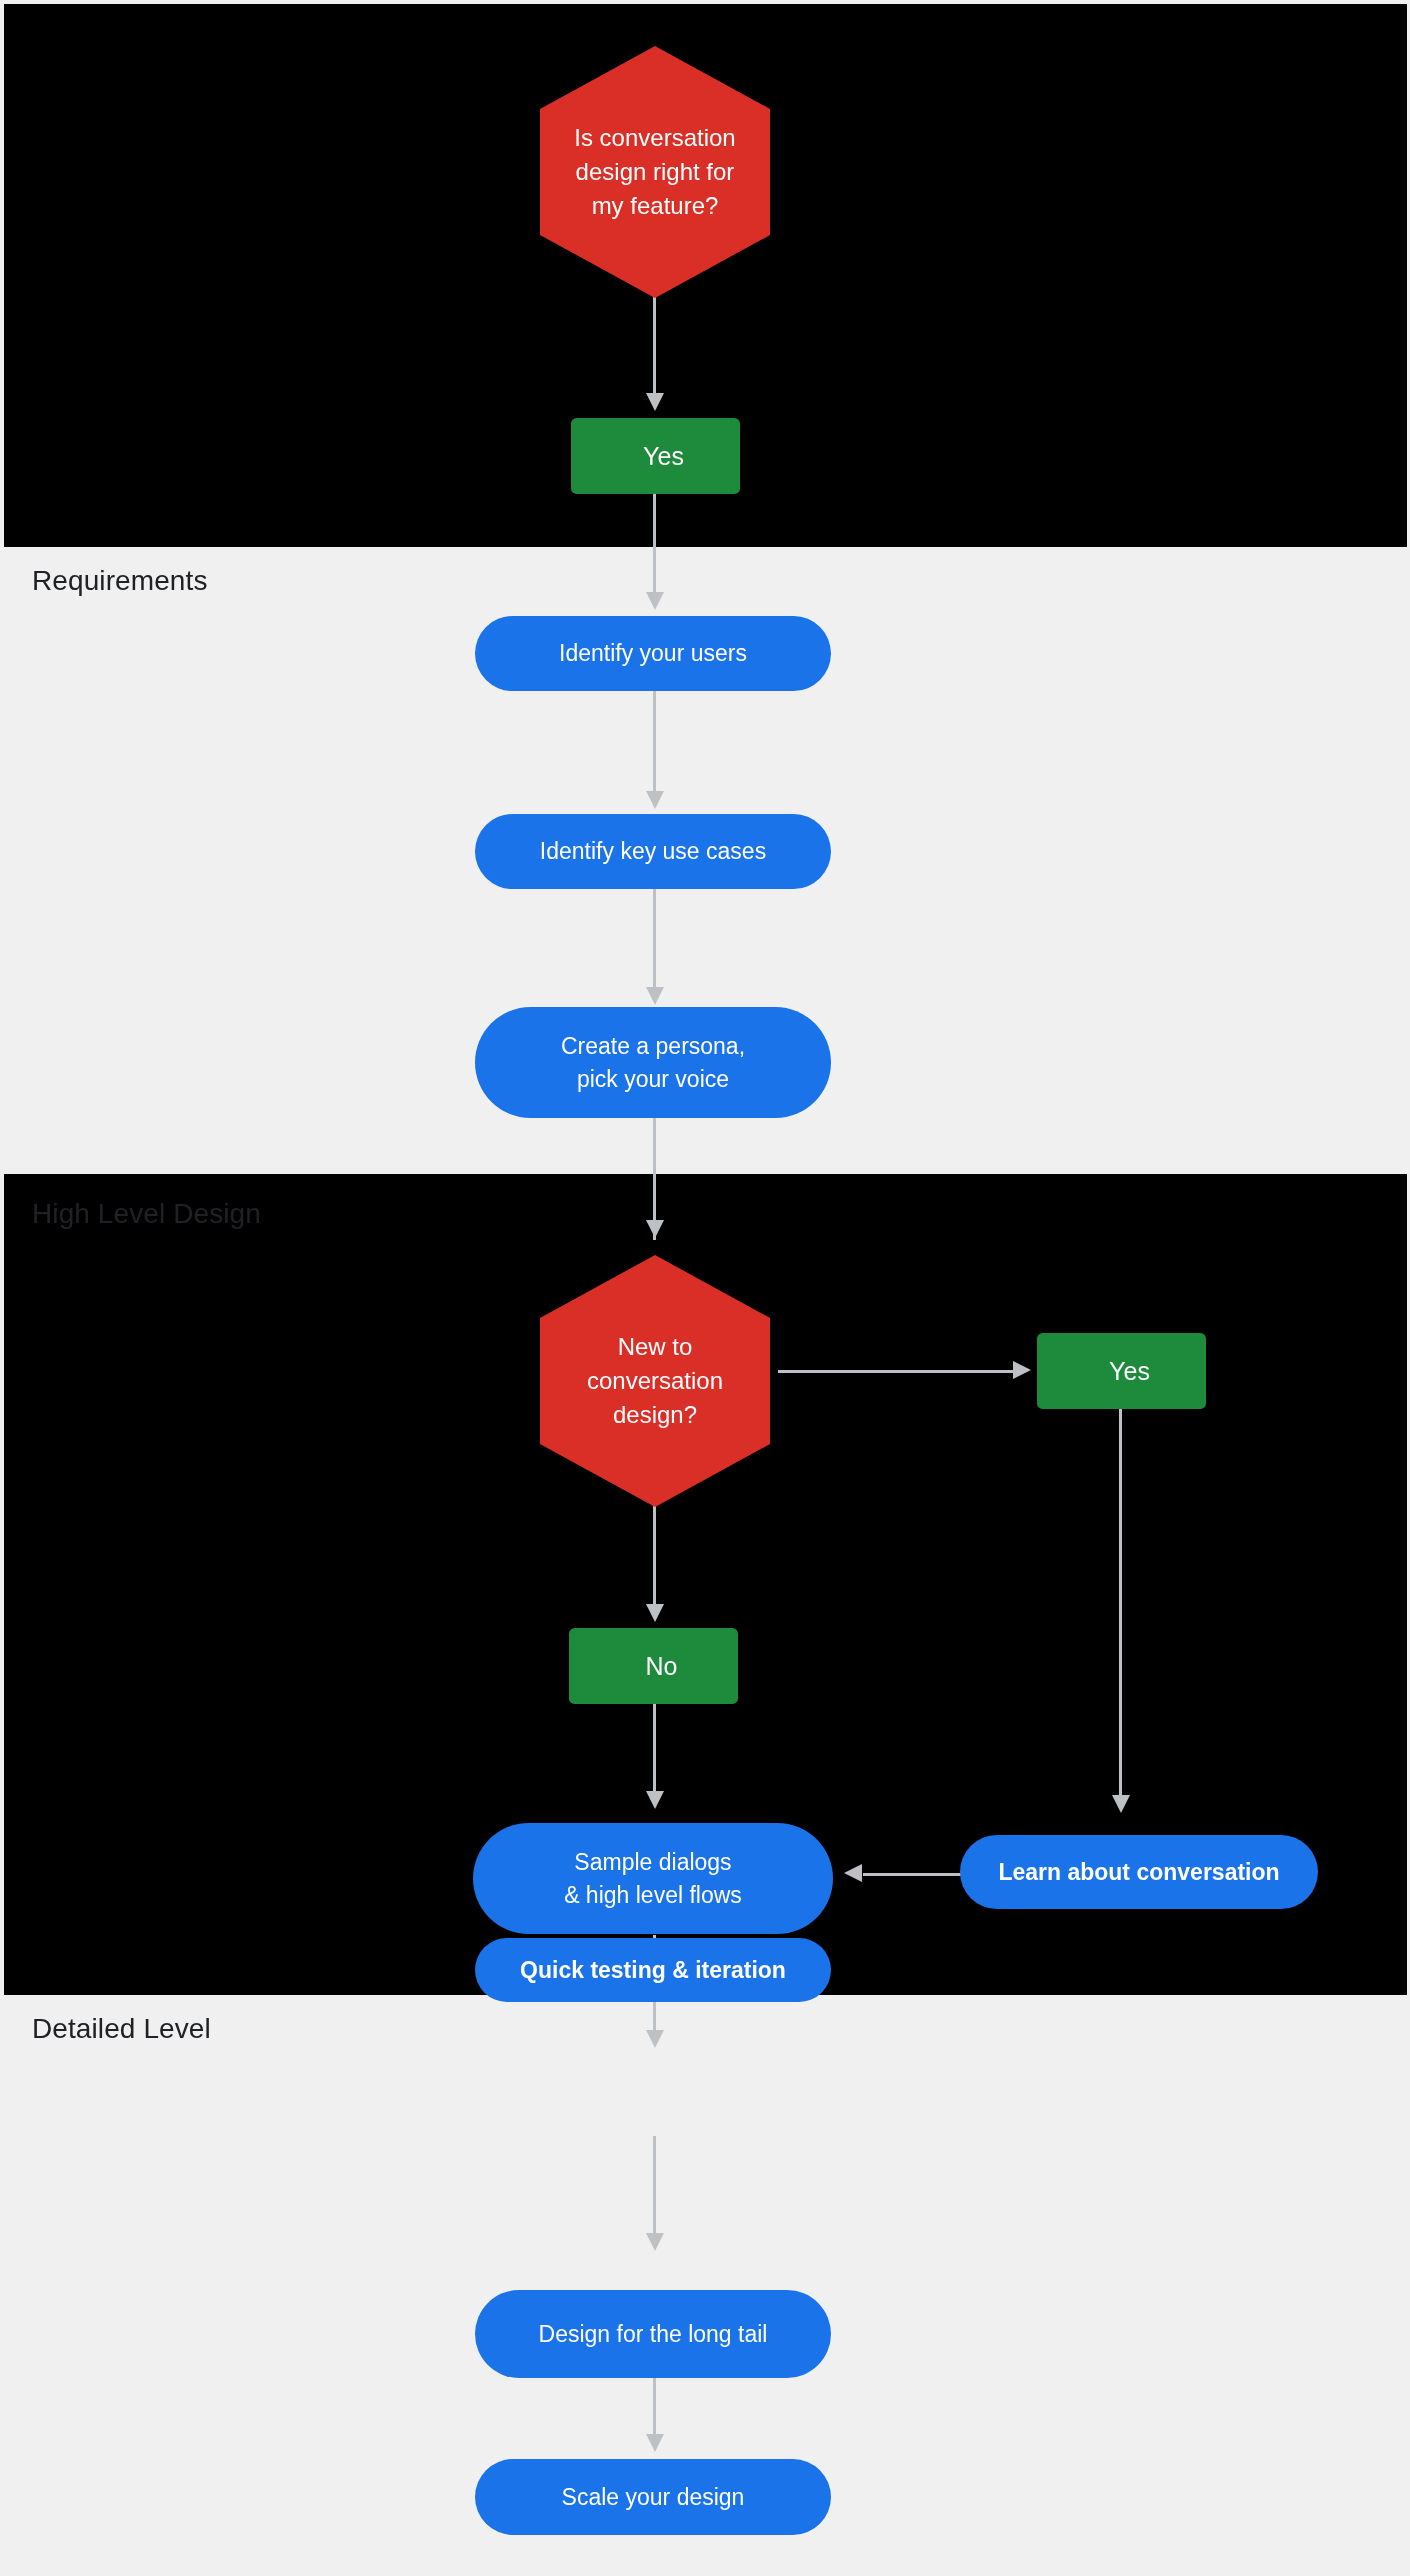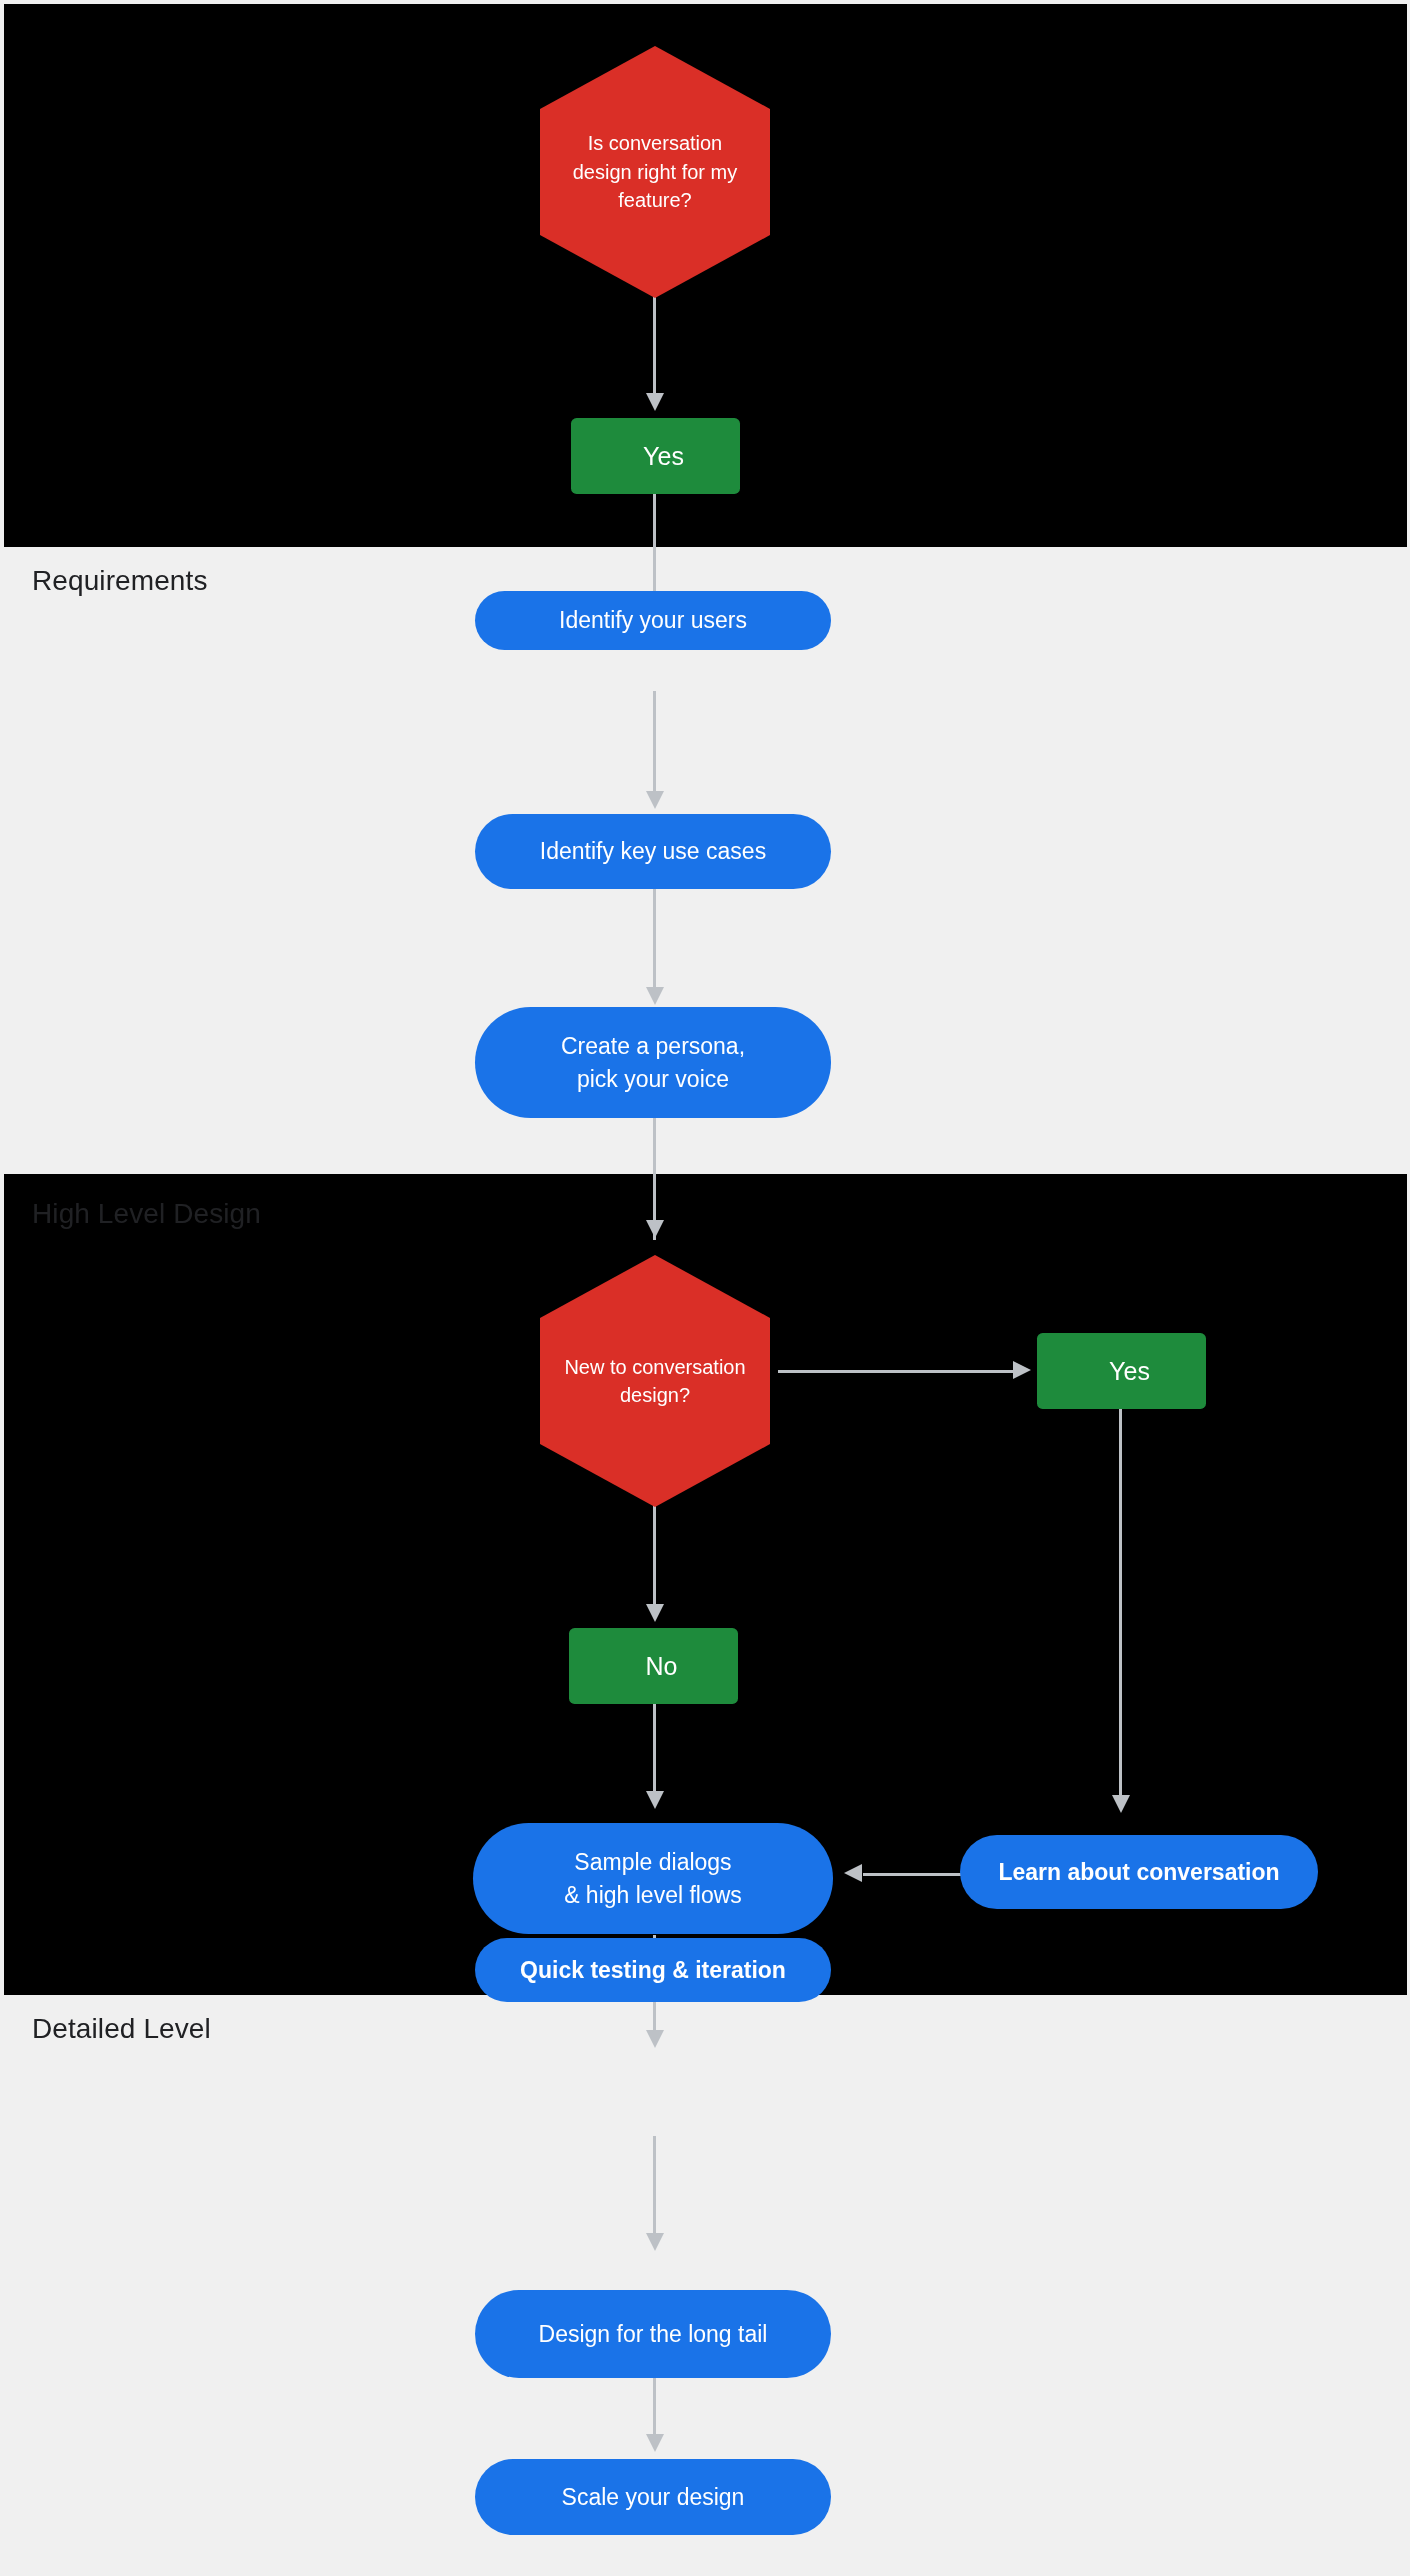--- a/index.html
+++ b/index.html
@@ -66,21 +66,21 @@
     display: flex;
     align-items: center;
     justify-content: center;
     text-align: center;
     color: #ffffff;
     box-sizing: border-box;
   }
   .hexagon {
     background: #da2f27;
     clip-path: polygon(50% 0%, 100% 25%, 100% 75%, 50% 100%, 0% 75%, 0% 25%);
-    font-size: 20px;
+    font-size: 24px;
     line-height: 1.42;
     font-weight: 500;
     padding: 0 24px;
   }
   .rect-green {
     background: #1e8b3c;
     border-radius: 5.6px;
     font-size: 25px;
     font-weight: 500;
     padding-left: 16px;
@@ -145,21 +145,21 @@
   <div class="conn conn-v" style="left:653px; top:2136px; height:102px;"></div>
   <div class="arrowhead arrow-down" style="left:646px; top:2233px;"></div>
 
   <div class="conn conn-v" style="left:653px; top:2338px; height:102px;"></div>
   <div class="arrowhead arrow-down" style="left:646px; top:2434px;"></div>
 
   <div class="node hexagon" style="left:540px; top:46px; width:230px; height:252px;">Is conversation design right for my feature?</div>
 
   <div class="node rect-green" style="left:571px; top:418px; width:169px; height:76px;">Yes</div>
 
-  <div class="node pill-blue" style="left:475px; top:591px; width:356px; height:59px;">Identify your users</div>
+  <div class="node pill-blue" style="left:475px; top:616px; width:356px; height:75px;">Identify your users</div>
 
   <div class="node pill-blue" style="left:475px; top:814px; width:356px; height:75px;">Identify key use cases</div>
 
   <div class="node pill-blue" style="left:475px; top:1007px; width:356px; height:111px; flex-direction:column; justify-content:center;">
     <span>Create a persona,</span>
     <span>pick your voice</span>
   </div>
 
   <div class="node hexagon" style="left:540px; top:1255px; width:230px; height:252px;">New to conversation design?</div>
 

